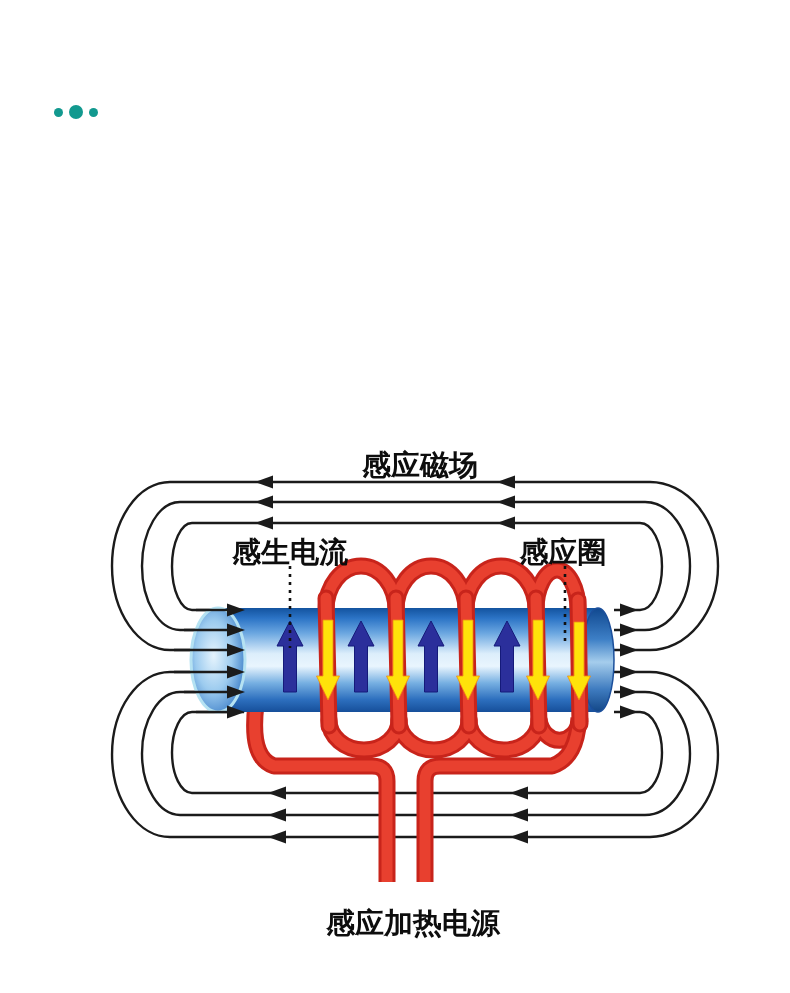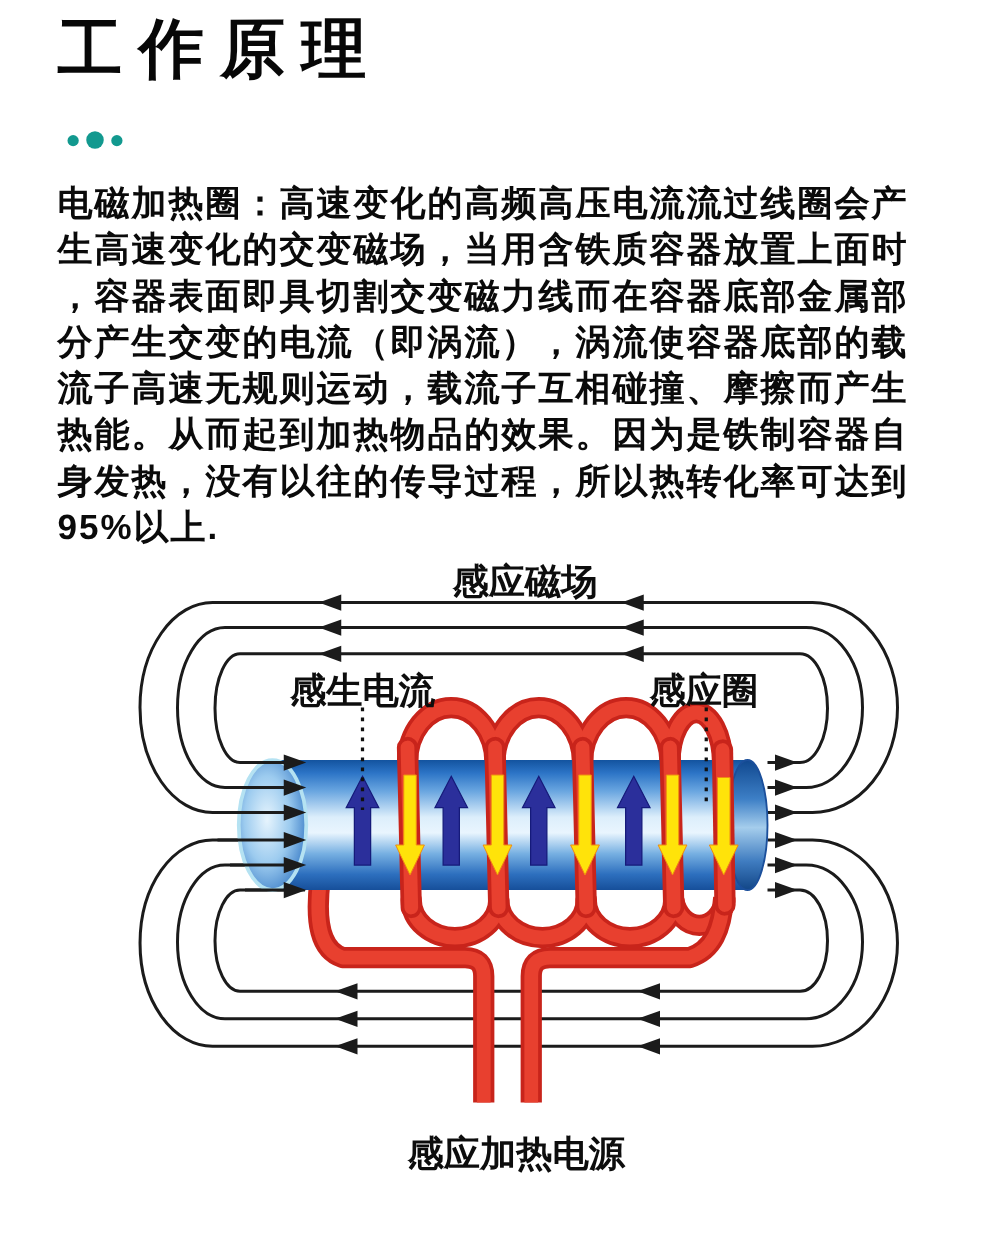--- a/index.html
+++ b/index.html
@@ -17,36 +17,27 @@
              color:#0a0a0a;white-space:pre-line;text-align:justify;}
   .diagram{position:absolute;left:0;top:440px;width:652px;height:553px;}
   svg text.dlabel{font-family:"Liberation Sans","DejaVu Sans",sans-serif;
                   font-size:29px;font-weight:700;fill:#0d0d0d;text-anchor:middle;}
 </style>
 </head>
 <body>
 
 <div class="page">
 
-  <h1 class="title">工作原理</h1>
 
   <div class="dots">
     <span class="d d1"></span>
     <span class="d d2"></span>
     <span class="d d3"></span>
   </div>
 
-  <p class="body-text">电磁加热圈：高速变化的高频高压电流流过线圈会产
-生高速变化的交变磁场，当用含铁质容器放置上面时
-，容器表面即具切割交变磁力线而在容器底部金属部
-分产生交变的电流（即涡流），涡流使容器底部的载
-流子高速无规则运动，载流子互相碰撞、摩擦而产生
-热能。从而起到加热物品的效果。因为是铁制容器自
-身发热，没有以往的传导过程，所以热转化率可达到
-95%以上.</p>
 
   <div class="diagram">
     <svg width="790" height="553" viewBox="0 0 790 553">
       <defs>
         <linearGradient id="cylBody" x1="0" y1="0" x2="0" y2="1">
           <stop offset="0" stop-color="#13539f"></stop>
           <stop offset="0.10" stop-color="#2c74c6"></stop>
           <stop offset="0.24" stop-color="#6aa6e0"></stop>
           <stop offset="0.44" stop-color="#dceefb"></stop>
           <stop offset="0.56" stop-color="#e9f5fe"></stop>

